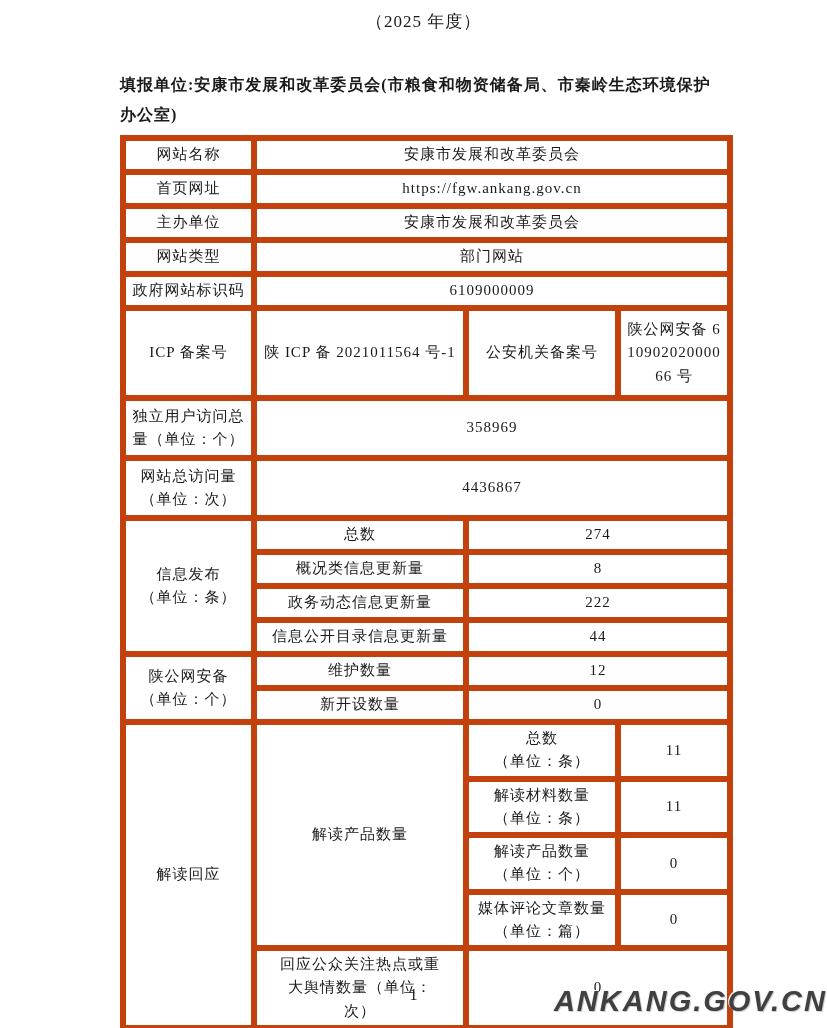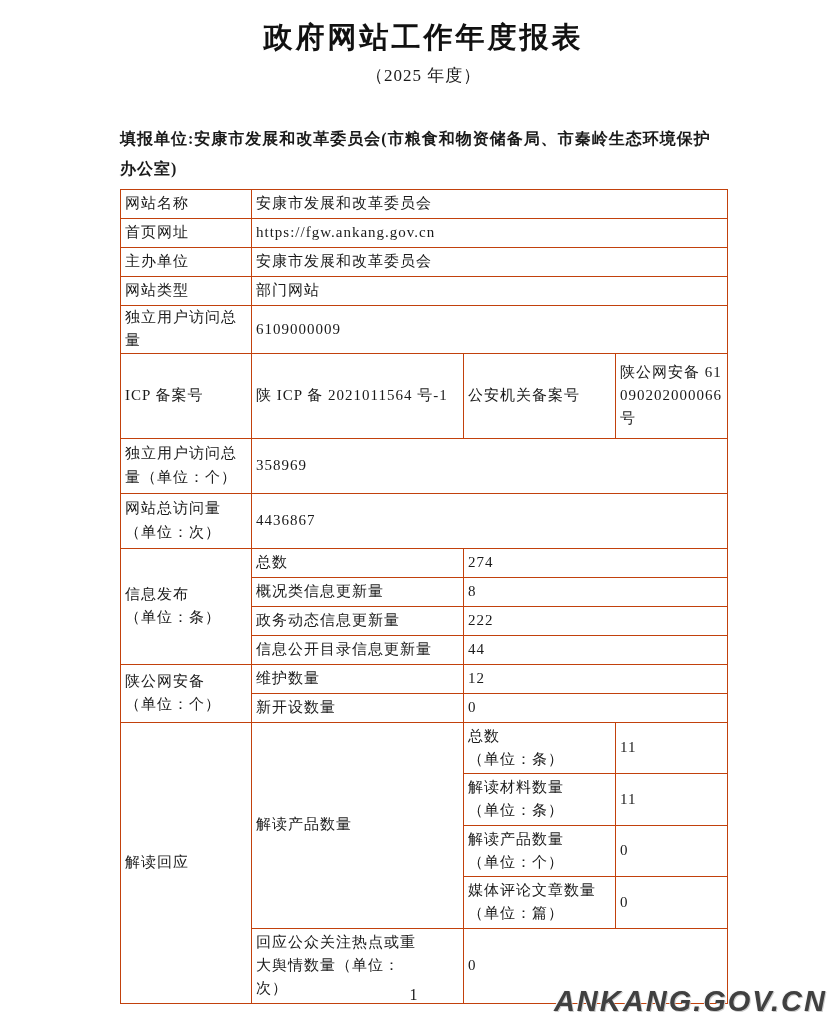--- a/index.html
+++ b/index.html
@@ -24,22 +24,22 @@
   }
   .unit-line{
     margin-top:38px;font-size:16px;line-height:30px;
     font-weight:bold;letter-spacing:1px;text-align:left;
   }
   table.report{
     margin-top:5px;border-collapse:collapse;table-layout:fixed;
     width:607px;font-size:15px;letter-spacing:1px;
   }
   table.report td{
-    border:1px solid #c2410c;
-    vertical-align:middle;
+    border:6px solid #c2410c;
+    text-align:center;vertical-align:middle;
     padding:2px 4px;line-height:1.55;
     word-wrap:break-word;overflow-wrap:break-word;
   }
   col.ca{width:131px;} col.cb{width:212px;} col.cc{width:152px;} col.cd{width:112px;}
   tr.h28 td{height:28px;padding-top:0;padding-bottom:0;}
   tr.h80 td{height:80px;}
   tr.h50 td{height:50px;}
   tr.h46 td{height:46px;}
   tr.h70 td{height:70px;}
   .two-line span{display:block;}
@@ -58,21 +58,20 @@
     text-shadow:1px 1px 0 #cccccc, -1px -1px 0 #f8f8f8;
     user-select:none;
   }
 </style>
 </head>
 <body>
 
 <div class="page">
   <div class="content">
 
-    <h1 class="title">政府网站工作年度报表</h1>
     <div class="subtitle">（2025 年度）</div>
     <div class="unit-line">填报单位:安康市发展和改革委员会(市粮食和物资储备局、市秦岭生态环境保护办公室)</div>
 
     <table class="report">
       <colgroup>
           <col class="ca">
           <col class="cb">
           <col class="cc">
           <col class="cd">
         </colgroup>
@@ -87,21 +86,21 @@
         </tr>
         <tr class="h28">
           <td>主办单位</td>
           <td colspan="3">安康市发展和改革委员会</td>
         </tr>
         <tr class="h28">
           <td>网站类型</td>
           <td colspan="3">部门网站</td>
         </tr>
         <tr class="h28">
-          <td>独立用户访问总量</td>
+          <td>政府网站标识码</td>
           <td colspan="3">6109000009</td>
         </tr>
         <tr class="h80">
           <td>ICP 备案号</td>
           <td>陕 ICP 备 2021011564 号-1</td>
           <td>公安机关备案号</td>
           <td class="breakall">陕公网安备 61090202000066 号</td>
         </tr>
         <tr class="h50">
           <td>独立用户访问总量（单位：个）</td>

